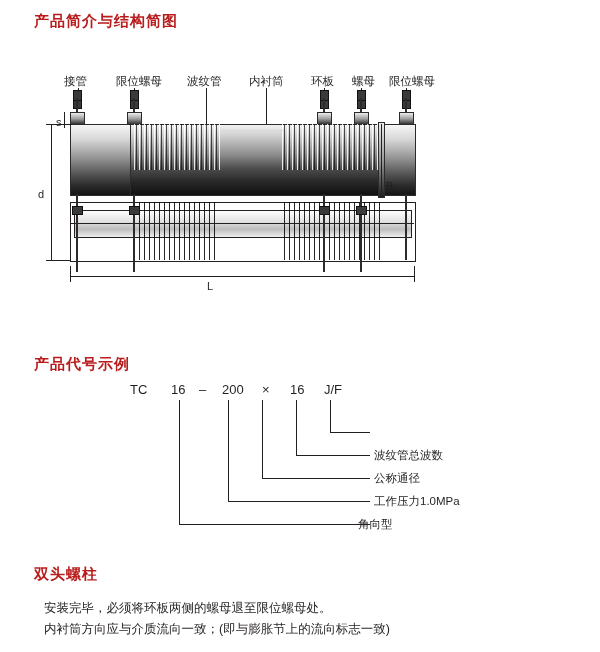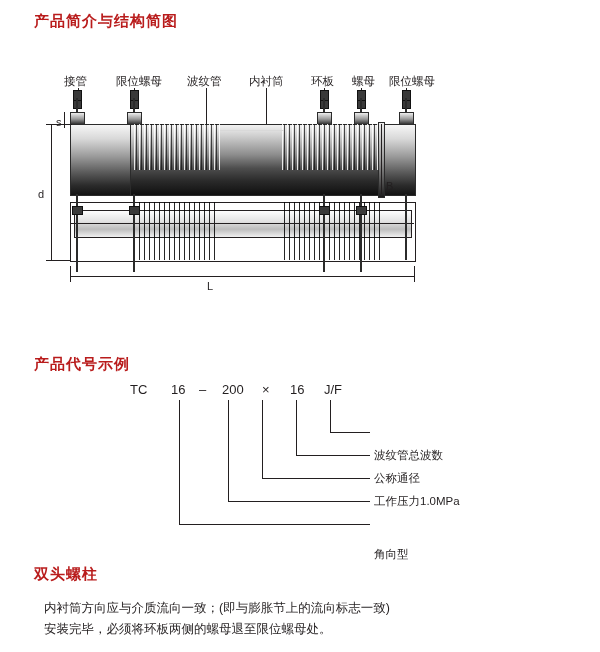--- a/index.html
+++ b/index.html
@@ -230,19 +230,19 @@
   <div class="leader-v" style="left:228px;top:20px;height:78px;"></div>
   <div class="leader-h" style="left:228px;top:98px;width:108px;"></div>
   <div class="leader-text" style="left:340px;top:91px;">公称通径</div>
 
   <div class="leader-v" style="left:194px;top:20px;height:101px;"></div>
   <div class="leader-h" style="left:194px;top:121px;width:142px;"></div>
   <div class="leader-text" style="left:340px;top:114px;">工作压力1.0MPa</div>
 
   <div class="leader-v" style="left:145px;top:20px;height:124px;"></div>
   <div class="leader-h" style="left:145px;top:144px;width:191px;"></div>
-  <div class="leader-text" style="left:340px;top:137px;margin-top:30px;">角向型</div>
+  <div class="leader-text" style="left:324px;top:137px;">角向型</div>
 </div>
 
 <div id="notes">
+  <div class="note-line">安装完毕，必须将环板两侧的螺母退至限位螺母处。</div>
   <div class="note-line">内衬筒方向应与介质流向一致；(即与膨胀节上的流向标志一致)</div>
-  <div class="note-line">安装完毕，必须将环板两侧的螺母退至限位螺母处。</div>
 </div>
 
 </body></html>

